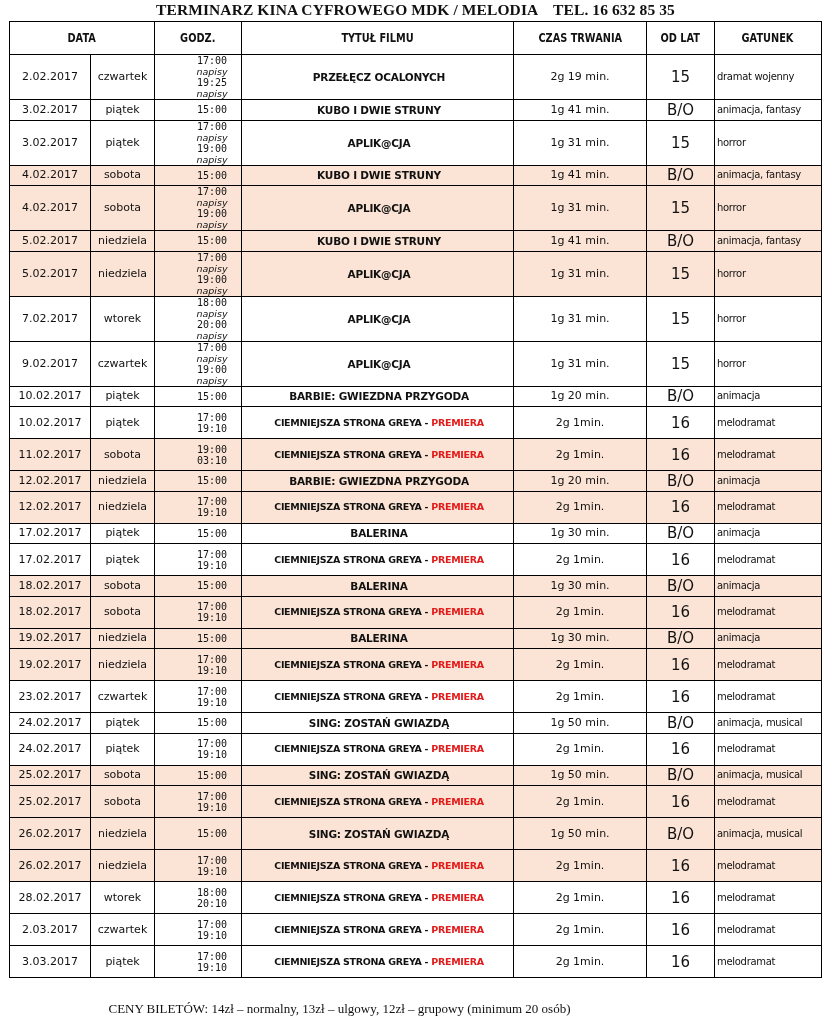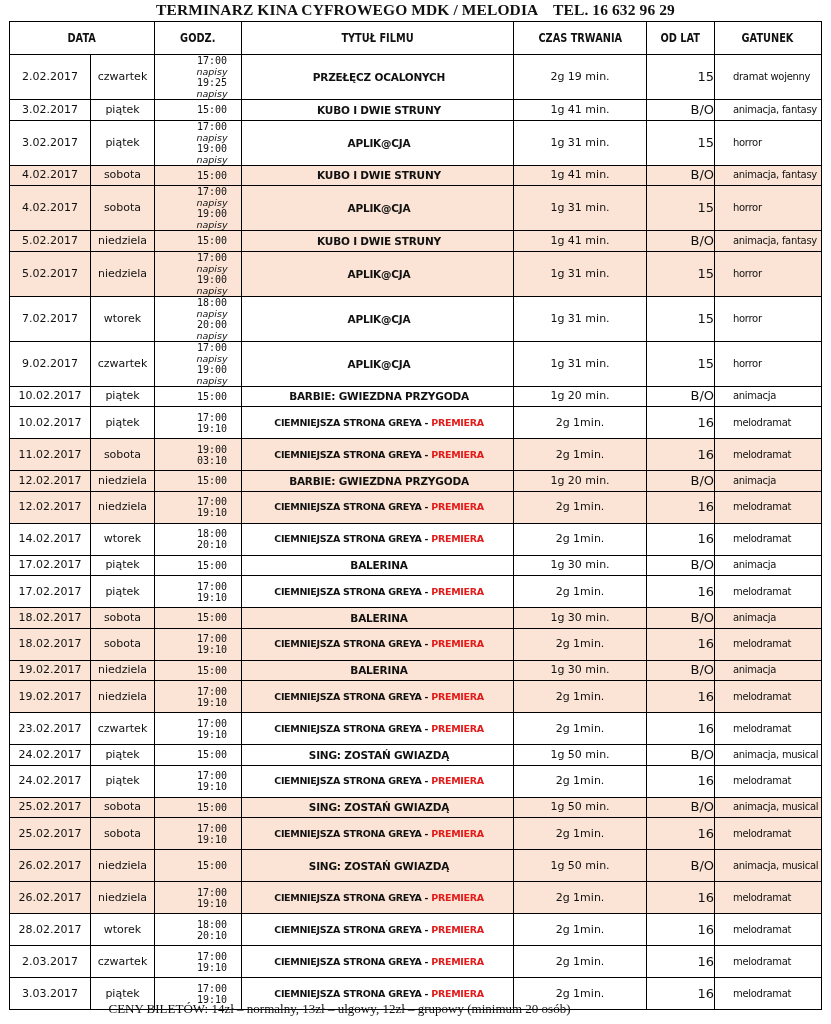--- a/index.html
+++ b/index.html
@@ -30,31 +30,31 @@
   tr.tall td { height: 31px; }
   tr.short td { height: 19.5px; }
   td.date { font-size: 11px; }
   td.day { font-size: 11px; }
   td.time { font-family: "DejaVu Sans Mono", monospace; font-size: 10px; line-height: 11px; padding-left: 28px; }
   td.time i { font-family: "DejaVu Sans", sans-serif; font-style: italic; font-size: 9.5px; }
   td.film { text-align: center; padding-left: 3px; font-weight: bold; font-size: 10.5px; letter-spacing: -0.2px; white-space: nowrap; overflow: hidden; }
   td.film.small { font-size: 9.5px; letter-spacing: -0.3px; margin-top: 36px; }
   td.film .prem { color: #e31b1b; }
   td.dur { font-size: 11px; }
-  td.age { font-size: 13px; text-align: right; }
-  td.genre { text-align: left; padding-left: 18px; font-size: 10px; letter-spacing: -0.3px; white-space: nowrap; overflow: hidden; }
+  td.age { font-size: 15px; }
+  td.genre { text-align: left; padding-left: 2px; font-size: 10px; letter-spacing: -0.3px; white-space: nowrap; overflow: hidden; }
   .footer {
     position: absolute; left: 0; top: 1001px; width: 679px; text-align: center;
     font-family: "Liberation Serif", serif; font-size: 13px;
   }
 </style>
 </head>
 <body>
 
-<div class="title">TERMINARZ KINA CYFROWEGO MDK / MELODIA    TEL. 16 632 96 29</div>
+<div class="title">TERMINARZ KINA CYFROWEGO MDK / MELODIA    TEL. 16 632 85 35</div>
 
 <table>
   <colgroup>
     <col style="width:81px">
       <col style="width:64px">
       <col style="width:87px">
       <col style="width:272px">
       <col style="width:133px">
       <col style="width:68px">
       <col style="width:107px">
@@ -226,32 +226,20 @@
         <td class="day">niedziela</td>
         <td class="time">
           <div><span>17:00</span></div>
           <div><span>19:10</span></div>
         </td>
         <td class="film small"><span>CIEMNIEJSZA STRONA GREYA</span> - <span class="prem">PREMIERA</span></td>
         <td class="dur">2g 1min.</td>
         <td class="age">16</td>
         <td class="genre">melodramat</td>
       </tr>
-      <tr class="tall">
-        <td class="date">14.02.2017</td>
-        <td class="day">wtorek</td>
-        <td class="time">
-          <div><span>18:00</span></div>
-          <div><span>20:10</span></div>
-        </td>
-        <td class="film small"><span>CIEMNIEJSZA STRONA GREYA</span> - <span class="prem">PREMIERA</span></td>
-        <td class="dur">2g 1min.</td>
-        <td class="age">16</td>
-        <td class="genre">melodramat</td>
-      </tr>
       <tr class="short">
         <td class="date">17.02.2017</td>
         <td class="day">piątek</td>
         <td class="time">
           <div><span>15:00</span></div>
         </td>
         <td class="film"><span>BALERINA</span></td>
         <td class="dur">1g 30 min.</td>
         <td class="age">B/O</td>
         <td class="genre">animacja</td>

